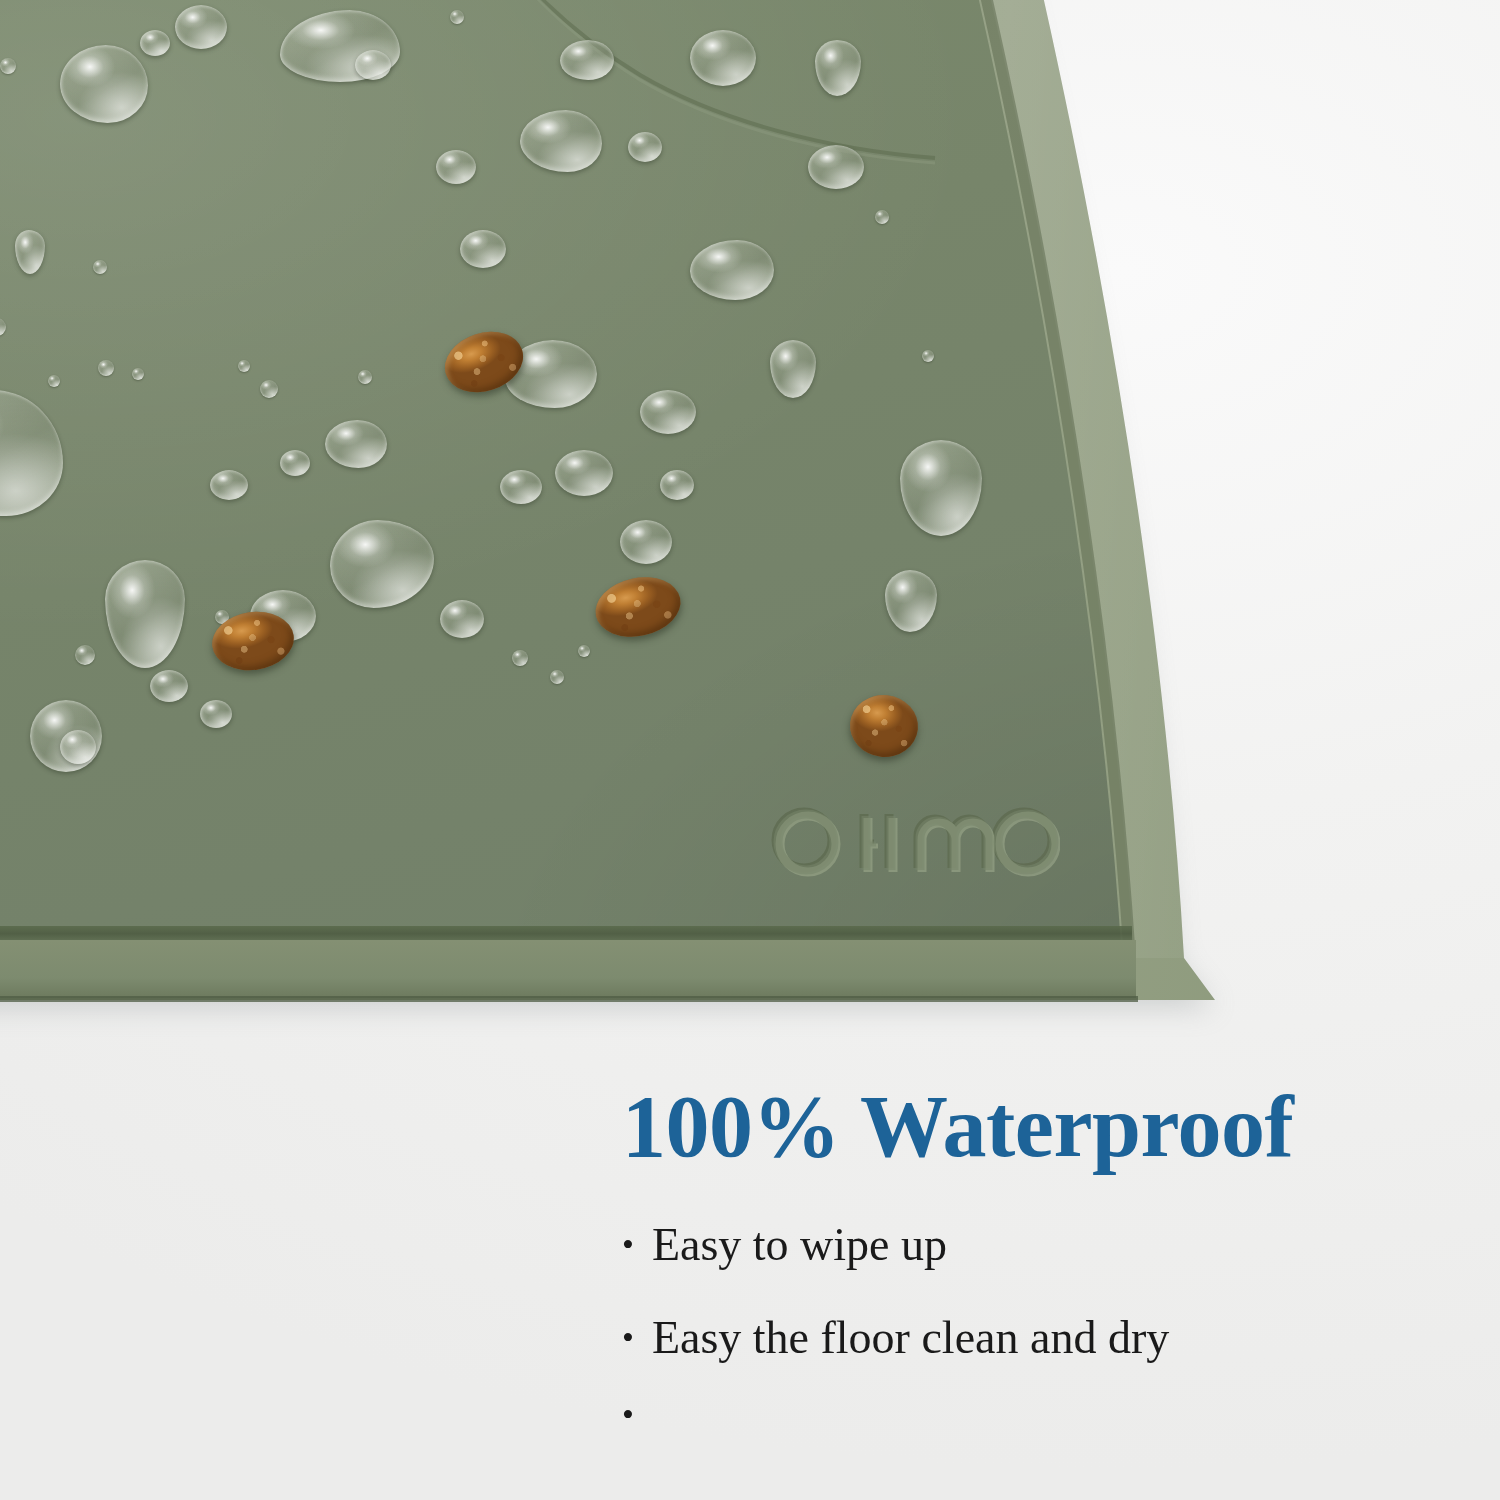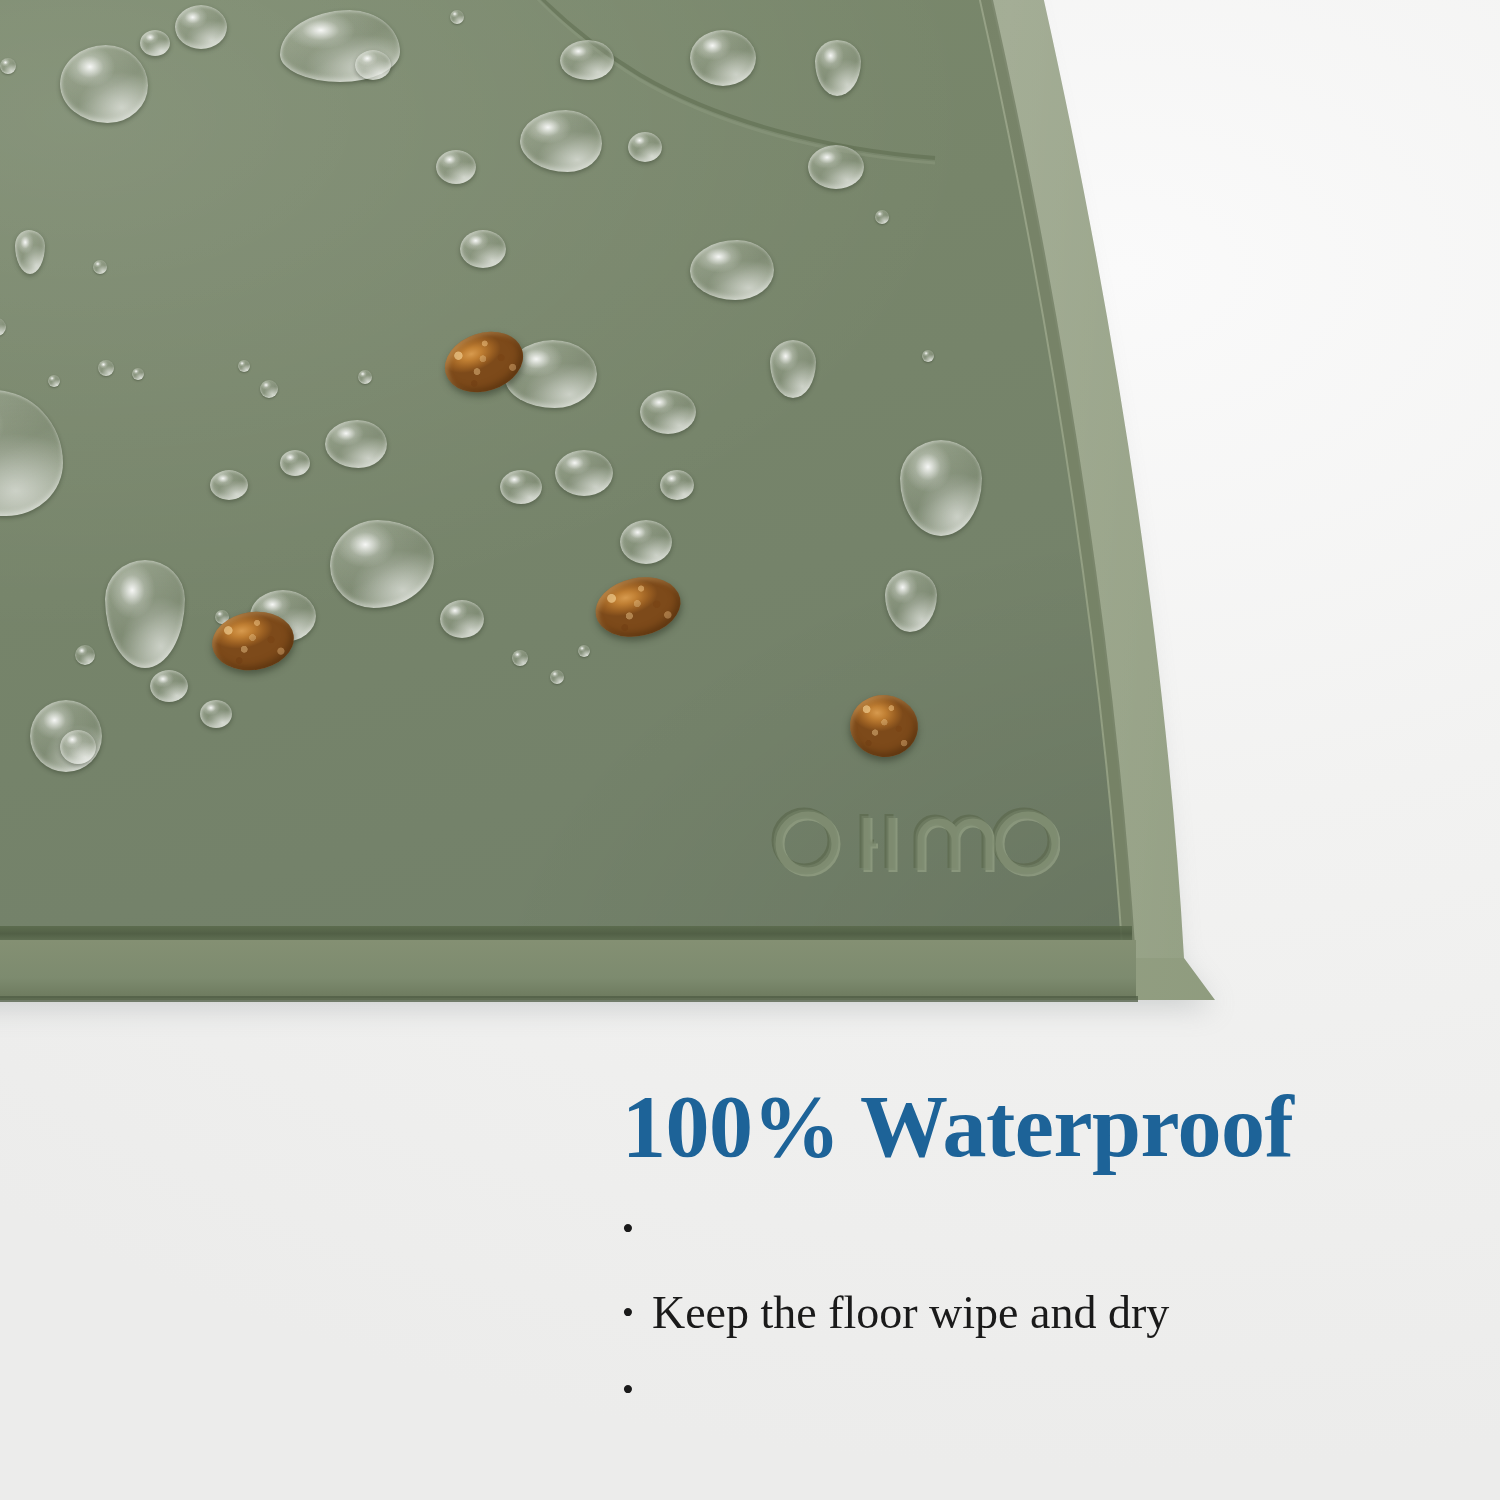--- a/index.html
+++ b/index.html
@@ -379,24 +379,25 @@
       </g>
     </svg>
   </div>
 
   <div class="copy">
     <h1 class="headline">100% Waterproof</h1>
 
     <ul class="bullets">
       <li>
         <span class="dot">•</span>
+        <span>Easy to wipe up</span>
       </li>
       <li>
         <span class="dot">•</span>
-        <span>Keep the floor wipe and dry</span>
+        <span>Easy the floor clean and dry</span>
       </li>
       <li>
         <span class="dot">•</span>
       </li>
     </ul>
   </div>
 
 </div>
 
 </body></html>

